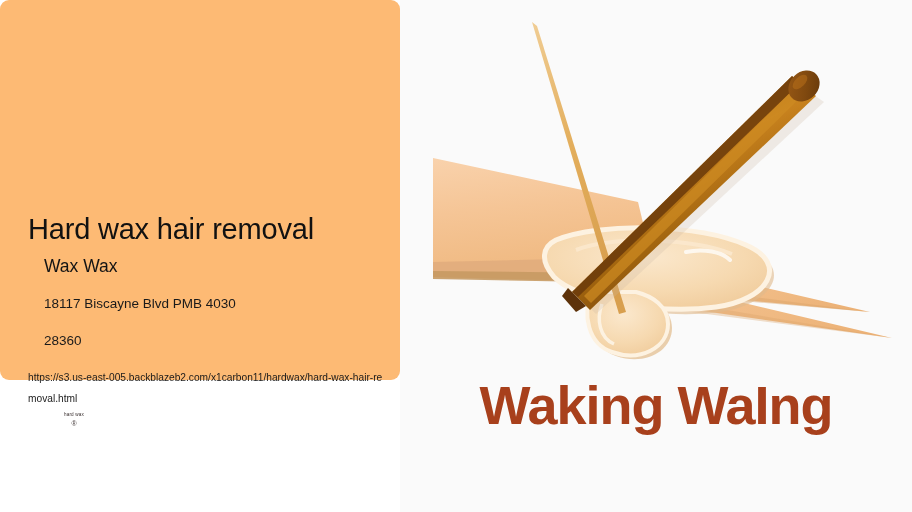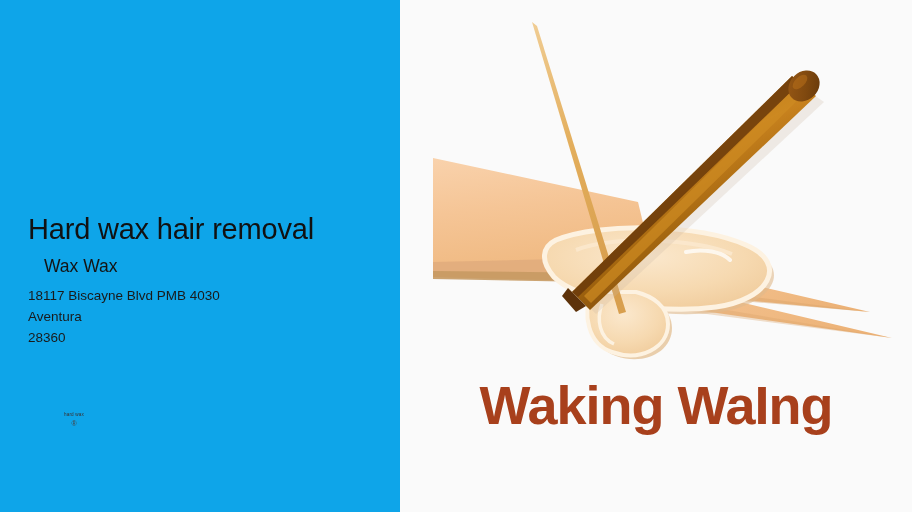--- a/index.html
+++ b/index.html
@@ -14,23 +14,24 @@
     position: relative;
     width: 912px;
     height: 512px;
     overflow: hidden;
     display: flex;
   }
   
   #left-panel {
     position: relative;
     width: 400px;
-    height: 512px;
-    background: #0ea5e9;
+    height: 380px;
+    background: #fdba74;
     flex: 0 0 400px;
+    border-radius: 9px;
   }
   #info-block {
     position: absolute;
     left: 28px;
     top: 212px;
     width: 366px;
   }
   #page-title {
     font-size: 29px;
     line-height: 34px;
@@ -42,21 +43,21 @@
   #business-name {
     font-size: 17.5px;
     line-height: 21px;
     color: #141414;
     margin: 0 0 8px 16px;
   }
   .addr-line {
     font-size: 13.5px;
     line-height: 21px;
     color: #1a1a1a;
-    margin: 0;
+    margin: 16px;
   }
   #page-url {
     font-size: 10.2px;
     line-height: 21px;
     color: #1a1a1a;
     margin: 8px 0 0 0;
     word-break: break-all;
     max-width: 362px;
   }
   #watermark {
@@ -103,24 +104,24 @@
 
   <div id="left-panel">
 
     <div id="info-block">
       <div id="page-title">Hard wax hair removal</div>
 
       <div id="business-name">Wax Wax</div>
 
       <div class="addr-line">18117 Biscayne Blvd PMB 4030</div>
 
-      <div class="addr-line">Aventura</div>
 
       <div class="addr-line">28360</div>
 
+      <div id="page-url">https://s3.us-east-005.backblazeb2.com/x1carbon11/hardwax/hard-wax-hair-removal.html</div>
     </div>
 
     <div id="watermark">
       <div id="watermark-label">hard wax</div>
       <div id="watermark-mark">®</div>
     </div>
 
   </div>
 
   <div id="right-panel">

